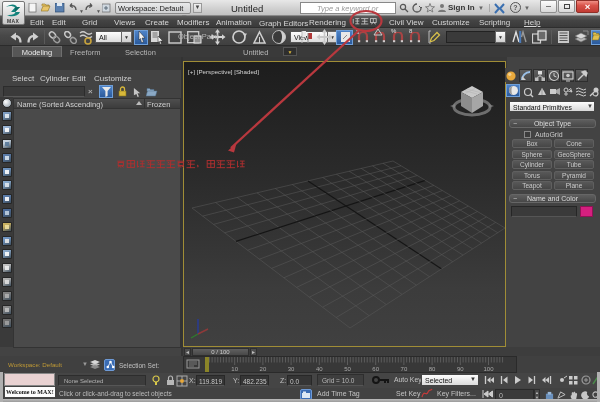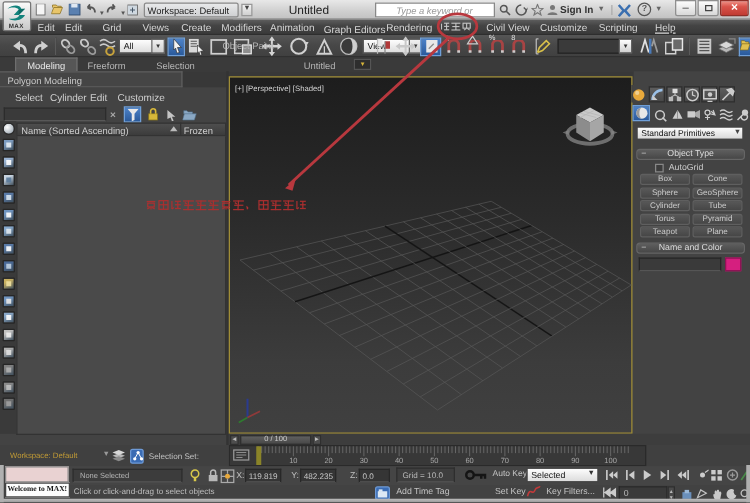--- a/index.html
+++ b/index.html
@@ -245,21 +245,20 @@
 
 <div class="abs" style="left:0;top:46px;width:600px;height:11px;background:#3a3a3a;"></div>
 <div class="abs" style="left:12px;top:46px;width:50px;height:11px;background:#565656;border:1px solid #6e6e6e;border-bottom:none;color:#e8e8e8;font-size:7.5px;text-align:center;line-height:11px;">Modeling</div>
 <div class="abs t" style="left:70px;top:48px;font-size:7.5px;color:#b5b5b5;">Freeform</div>
 <div class="abs t" style="left:125px;top:48px;font-size:7.5px;color:#b5b5b5;text-align:center;">Selection</div>
 <div class="abs t" style="left:178px;top:32px;font-size:7.5px;color:#b5b5b5;">Object Paint</div>
 <div class="abs t" style="left:243px;top:48px;font-size:7.5px;color:#b5b5b5;">Untitled</div>
 <div class="abs" style="left:283px;top:47px;width:14px;height:9px;background:#2e2e2e;border:1px solid #555;color:#d8b53a;font-size:5px;text-align:center;line-height:8px;">▼</div>
 
 <div class="abs" style="left:0;top:57px;width:600px;height:13px;background:#383838;"></div>
-<div class="abs" style="left:0px;top:57px;width:146px;height:13px;background:#454545;border:1px solid #5e5e5e;border-left:none;color:#c8c8c8;font-size:7.5px;padding:2px 0 0 6px;">Polygon Modeling</div>
 
 <div class="abs" style="left:0;top:70px;width:181px;height:286px;background:#434343;"></div>
 <div class="abs t" style="left:12px;top:74px;">Select</div>
 <div class="abs t" style="left:40px;top:74px;">Cylinder</div>
 <div class="abs t" style="left:72px;top:74px;">Edit</div>
 <div class="abs t" style="left:94px;top:74px;">Customize</div>
 
 <div class="abs" style="left:3px;top:86px;width:82px;height:11px;background:#3a3a3a;border:1px solid #2c2c2c;border-bottom-color:#585858;"></div>
 <div id="explorericons">
 <div class="abs" style="left:88px;top:87px;color:#aaa;font-size:8px;font-weight:bold;">×</div>

